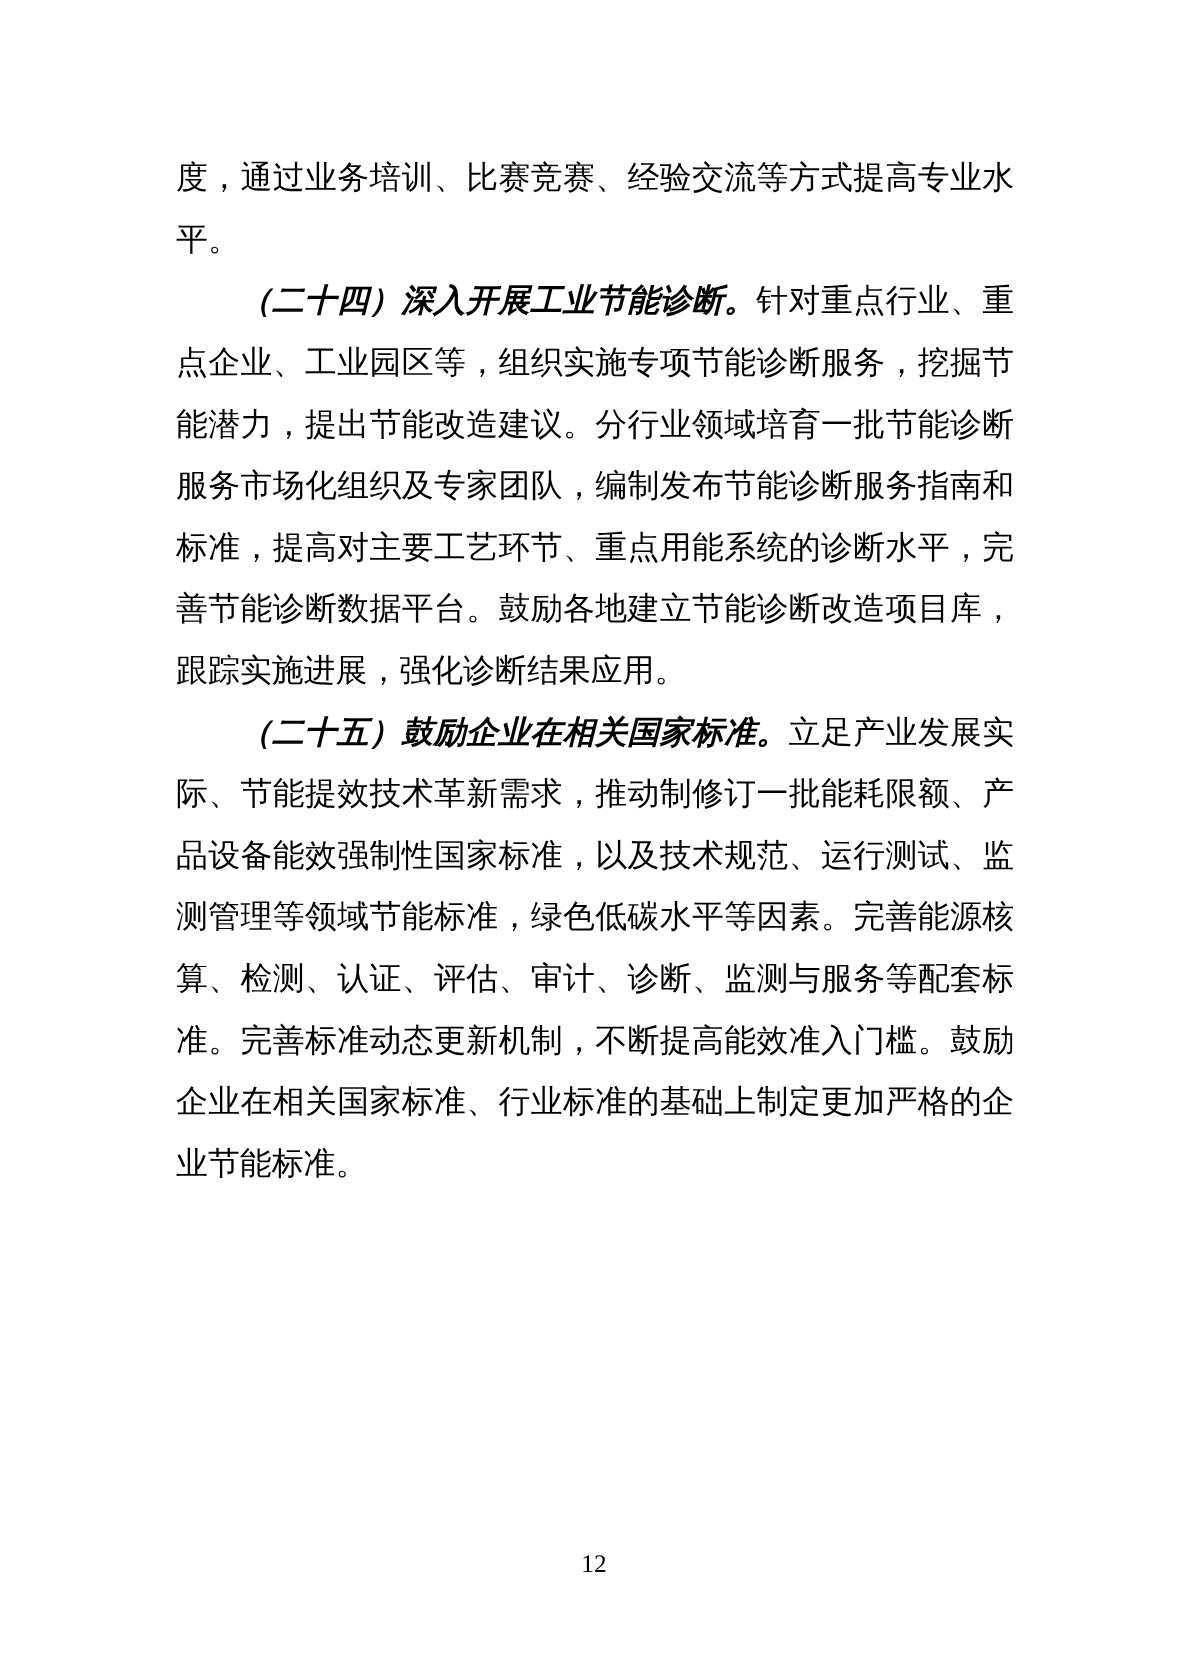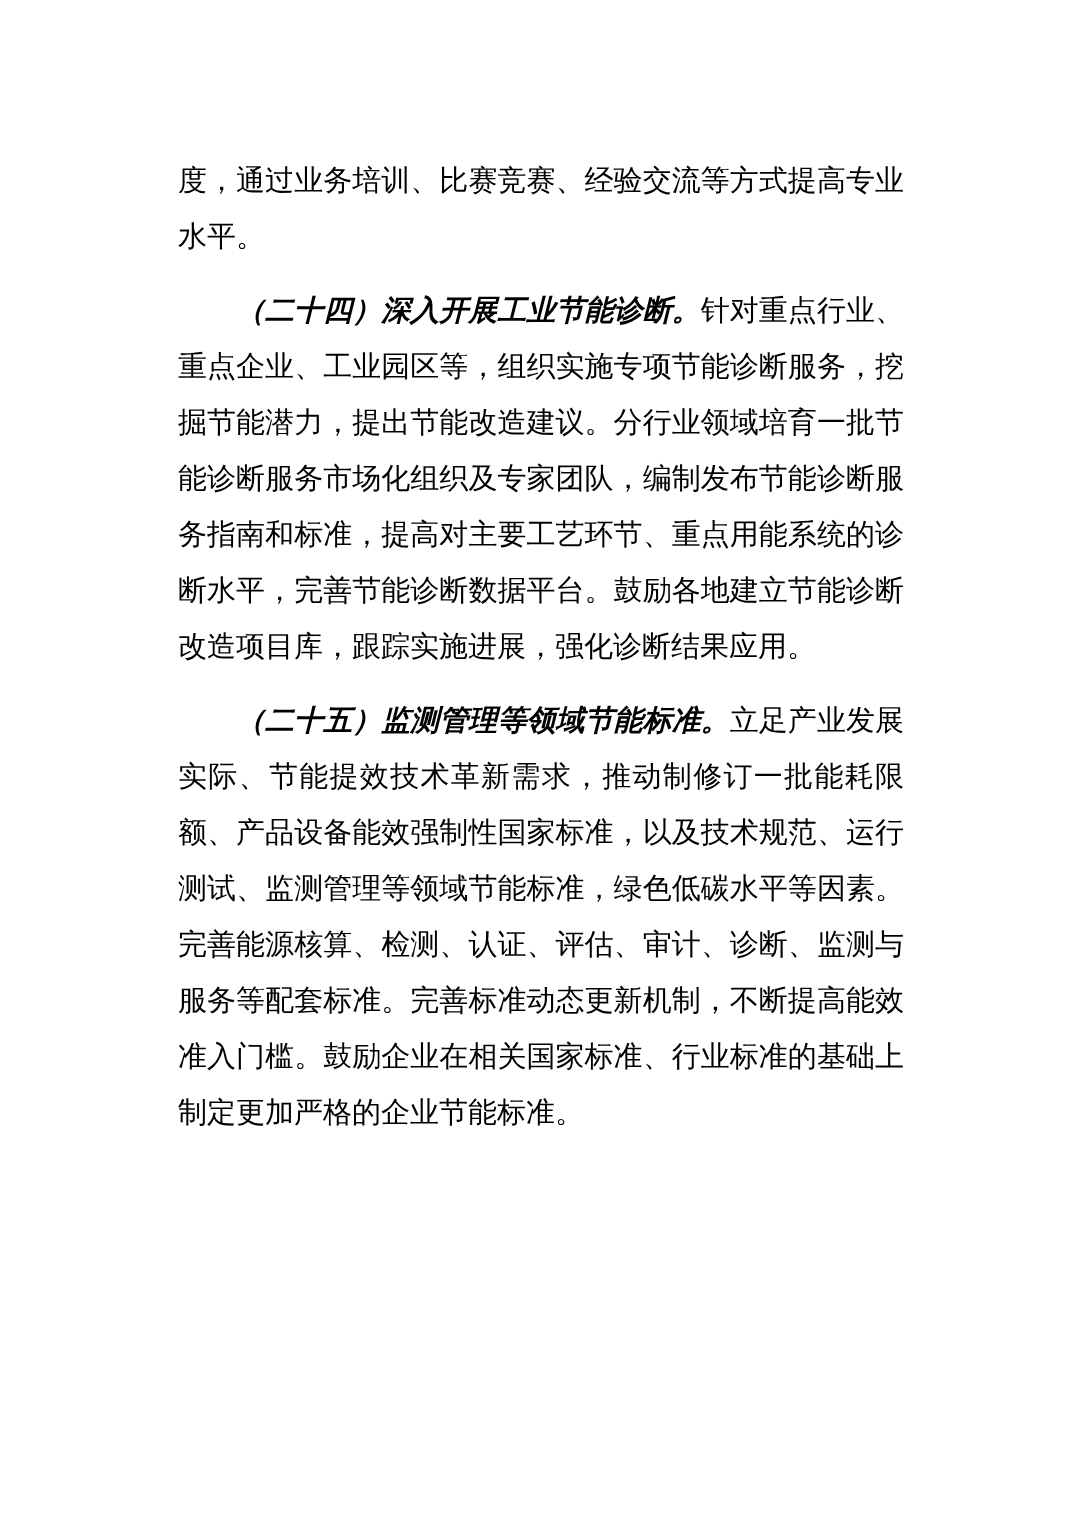--- a/index.html
+++ b/index.html
@@ -19,21 +19,21 @@
     position: absolute;
     inset: 0;
   }
   .doc-body {
     position: absolute;
     left: 160px;
     right: 158px;
     top: 134px;
   }
   .para {
-    margin: 18px;
+    margin: 0;
     font-size: 29px;
     line-height: 56px;
     text-align: justify;
     text-justify: inter-character;
     word-break: break-all;
   }
   .para.indent {
     text-indent: 2em;
   }
   .run {
@@ -56,15 +56,18 @@
     font-family: "Liberation Serif", "DejaVu Serif", serif;
   }
 </style>
 </head>
 <body>
 
 <main class="page">
   <section class="doc-body" id="doc-body">
       <p class="para"><span class="run">度，通过业务培训、比赛竞赛、经验交流等方式提高专业水平。</span></p>
       <p class="para indent"><span class="run bold">（二十四）深入开展工业节能诊断。</span><span class="run">针对重点行业、重点企业、工业园区等，组织实施专项节能诊断服务，挖掘节能潜力，提出节能改造建议。分行业领域培育一批节能诊断服务市场化组织及专家团队，编制发布节能诊断服务指南和标准，提高对主要工艺环节、重点用能系统的诊断水平，完善节能诊断数据平台。鼓励各地建立节能诊断改造项目库，跟踪实施进展，强化诊断结果应用。</span></p>
-      <p class="para indent"><span class="run bold">（二十五）监测管理等领域节能标准。</span><span class="run">立足产业发展实际、节能提效技术革新需求，推动制修订一批能耗限额、产品设备能效强制性国家标准，以及技术规范、运行测试、监测管理等领域节能标准，绿色低碳水平等因素。完善能源核算、检测、认证、评估、审计、诊断、监测与服务等配套标准。完善标准动态更新机制，不断提高能效准入门槛。鼓励企业在相关国家标准、行业标准的基础上制定更加严格的企业节能标准。</span></p>
+      <p class="para indent"><span class="run bold">（二十五）鼓励企业在相关国家标准。</span><span class="run">立足产业发展实际、节能提效技术革新需求，推动制修订一批能耗限额、产品设备能效强制性国家标准，以及技术规范、运行测试、监测管理等领域节能标准，绿色低碳水平等因素。完善能源核算、检测、认证、评估、审计、诊断、监测与服务等配套标准。完善标准动态更新机制，不断提高能效准入门槛。鼓励企业在相关国家标准、行业标准的基础上制定更加严格的企业节能标准。</span></p>
     </section>
+  <footer class="page-footer">
+    <span class="page-number">12</span>
+  </footer>
 </main>
 
 </body></html>

